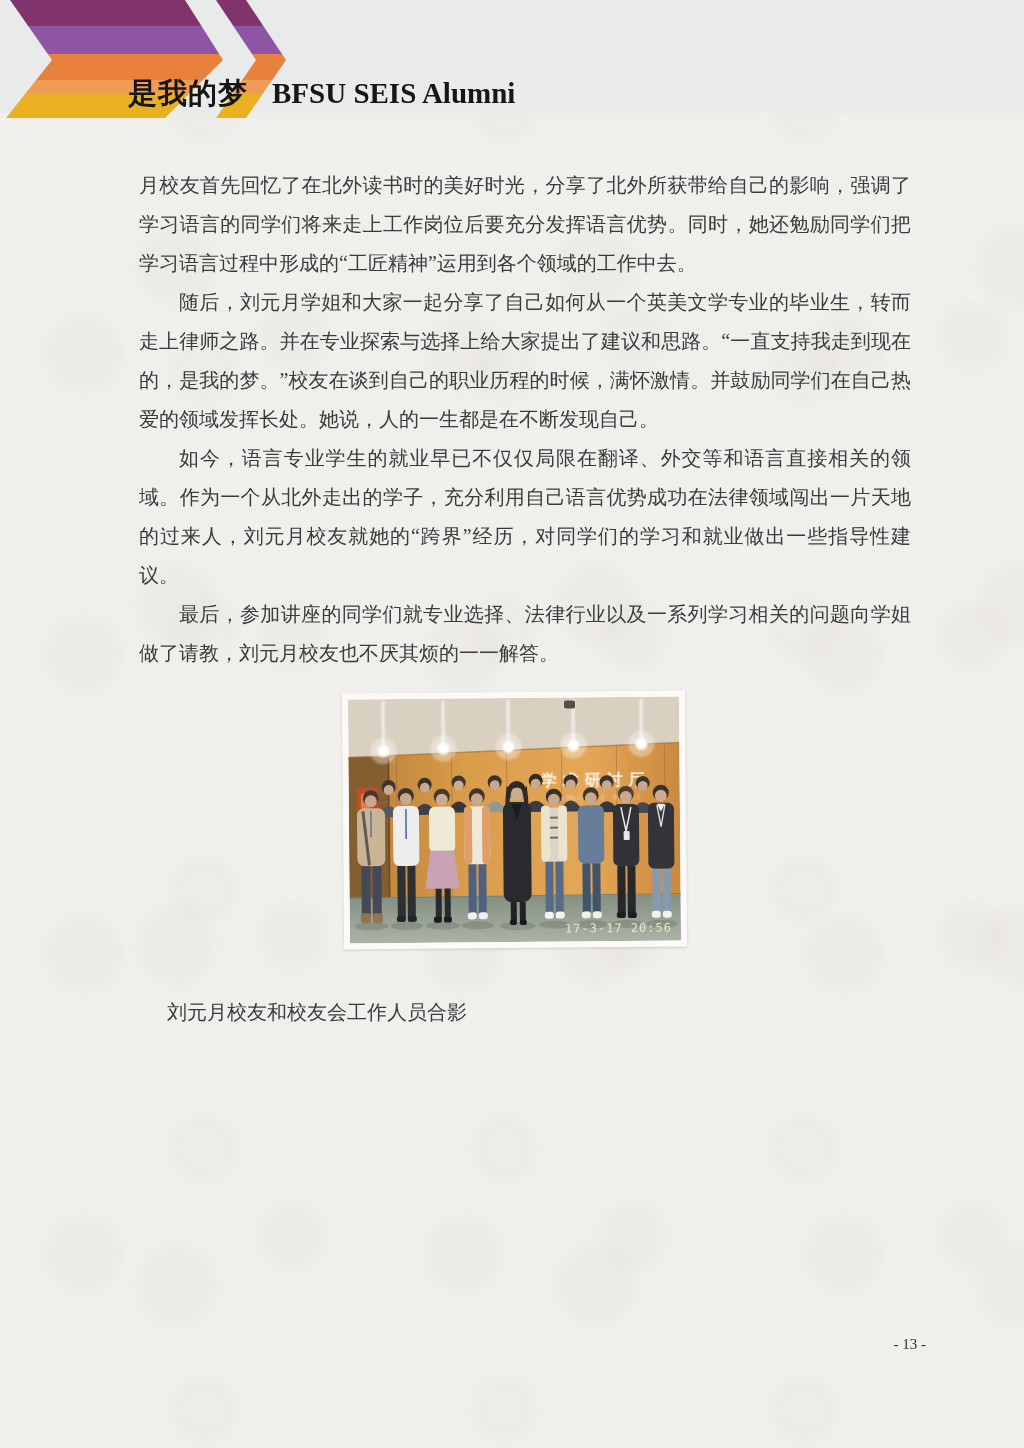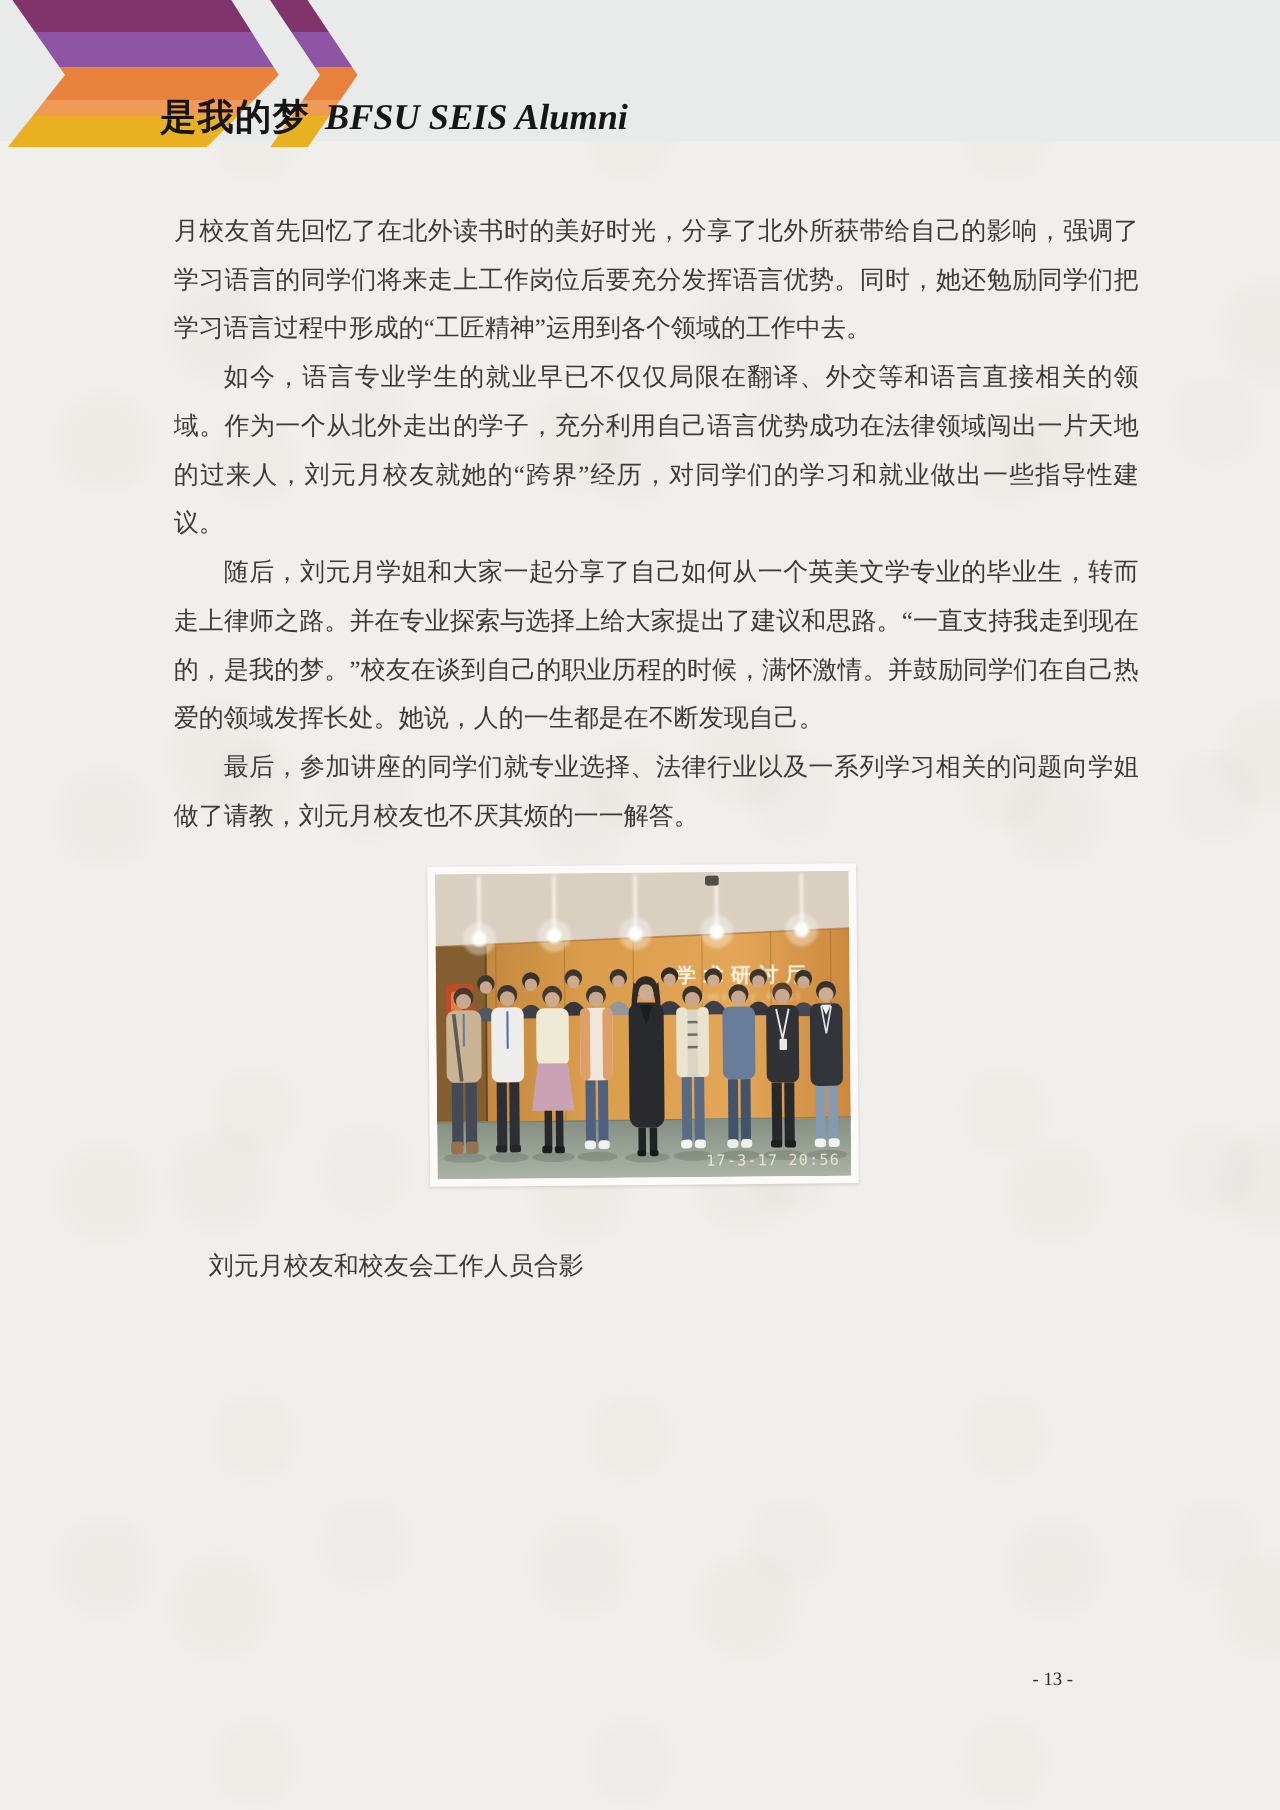--- a/index.html
+++ b/index.html
@@ -17,50 +17,50 @@
   }
   .header-band{position:absolute;left:0;top:0;width:1024px;height:113px;background:#E9EAEA;}
   .chevron-wrap{position:absolute;left:0;top:0;width:300px;height:118px;}
   .chevron{position:absolute;top:0;left:0;width:300px;height:118px;
     background:linear-gradient(180deg,
       #81336B 0 26px, #8E55A4 26px 54px, #E8813C 54px 80px,
       #F09B55 80px 93px, #E9B122 93px 118px);}
   .chev-main{clip-path:polygon(10px 0,185px 0,223px 60px,165px 118px,6px 118px,52px 60px);}
   .chev-second{clip-path:polygon(216px 0,246px 0,286px 60px,246px 118px,216px 118px,256px 60px);}
   .masthead{position:absolute;left:128px;top:74px;font-size:29px;font-weight:bold;color:#161616;white-space:nowrap;letter-spacing:1px;}
-  .masthead .latin{margin-left:12px;letter-spacing:0;font-style:italic;}
+  .masthead .latin{margin-left:24px;letter-spacing:0;}
   .article{position:absolute;left:127px;top:166px;width:772px;font-size:20px;line-height:39px;text-align:justify;margin-left:12px;}
   .article p{margin:0;}
   .article p.indent{text-indent:2em;}
   .photo-figure{position:absolute;left:343px;top:692px;width:343px;height:256px;
     background:#FBFAF8;padding:6px;box-sizing:border-box;
     transform:rotate(-0.5deg);box-shadow:0 1px 3px rgba(0,0,0,0.14);}
   .photo-figure svg{display:block;width:331px;height:244px;}
   .caption{position:absolute;left:127px;top:960px;width:772px;font-size:20px;text-indent:2em;margin-top:39px;}
-  .pagenum{position:absolute;left:826px;top:1336px;width:100px;text-align:left;font-size:15px;color:#2E2E2E;}
+  .pagenum{position:absolute;left:826px;top:1336px;width:100px;text-align:right;font-size:15px;color:#2E2E2E;}
 </style>
 </head>
 <body>
 
 <div class="page">
 
   <div class="header-band">
     <div class="chevron-wrap">
       <div class="chevron chev-main"></div>
       <div class="chevron chev-second"></div>
     </div>
     <div class="masthead">
       <span>是我的梦</span><span class="latin">BFSU SEIS Alumni</span>
     </div>
   </div>
 
   <div class="article">
     <p>月校友首先回忆了在北外读书时的美好时光，分享了北外所获带给自己的影响，强调了学习语言的同学们将来走上工作岗位后要充分发挥语言优势。同时，她还勉励同学们把学习语言过程中形成的“工匠精神”运用到各个领域的工作中去。</p>
+    <p class="indent">随后，刘元月学姐和大家一起分享了自己如何从一个英美文学专业的毕业生，转而走上律师之路。并在专业探索与选择上给大家提出了建议和思路。“一直支持我走到现在的，是我的梦。”校友在谈到自己的职业历程的时候，满怀激情。并鼓励同学们在自己热爱的领域发挥长处。她说，人的一生都是在不断发现自己。</p>
     <p class="indent">如今，语言专业学生的就业早已不仅仅局限在翻译、外交等和语言直接相关的领域。作为一个从北外走出的学子，充分利用自己语言优势成功在法律领域闯出一片天地的过来人，刘元月校友就她的“跨界”经历，对同学们的学习和就业做出一些指导性建议。</p>
-    <p class="indent">随后，刘元月学姐和大家一起分享了自己如何从一个英美文学专业的毕业生，转而走上律师之路。并在专业探索与选择上给大家提出了建议和思路。“一直支持我走到现在的，是我的梦。”校友在谈到自己的职业历程的时候，满怀激情。并鼓励同学们在自己热爱的领域发挥长处。她说，人的一生都是在不断发现自己。</p>
     <p class="indent">最后，参加讲座的同学们就专业选择、法律行业以及一系列学习相关的问题向学姐做了请教，刘元月校友也不厌其烦的一一解答。</p>
   </div>
 
   <div class="photo-figure">
     <svg viewBox="0 0 331 244" xmlns="http://www.w3.org/2000/svg">
       <defs>
         <linearGradient id="wallg" x1="0" y1="0" x2="1" y2="0">
           <stop offset="0" stop-color="#B5772F"></stop>
           <stop offset="0.35" stop-color="#D79742"></stop>
           <stop offset="0.72" stop-color="#E3A351"></stop>

